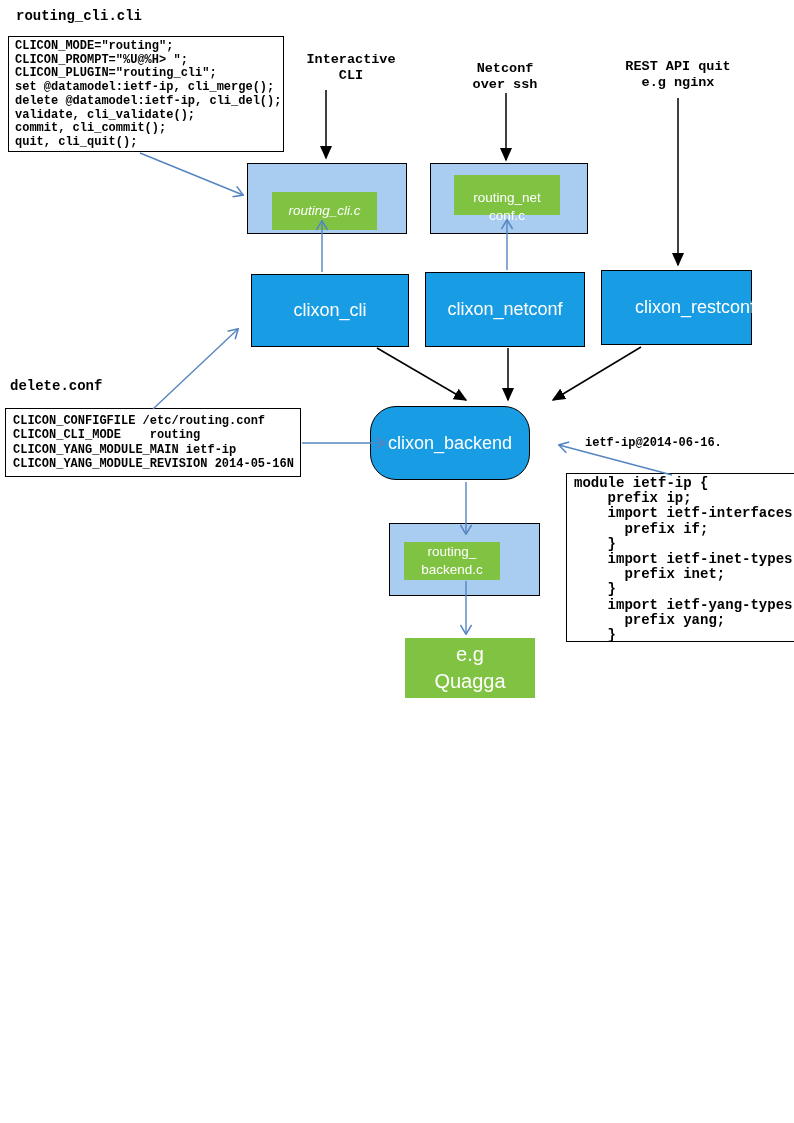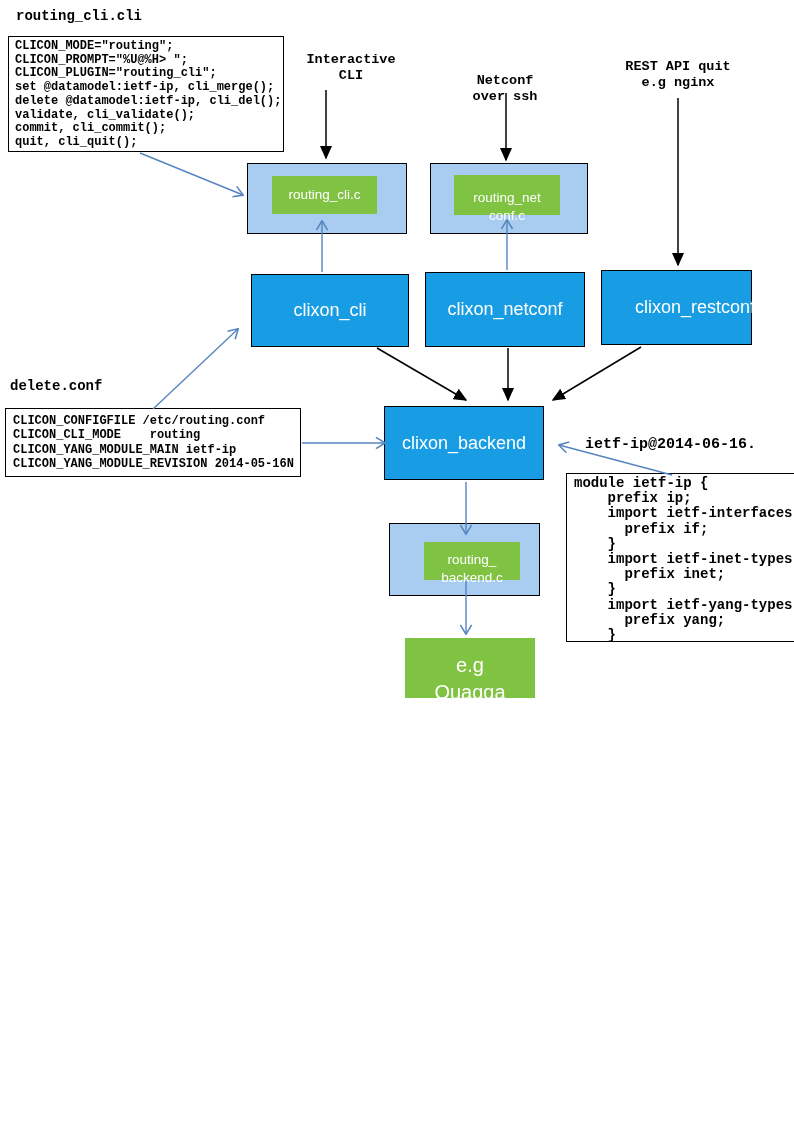--- a/index.html
+++ b/index.html
@@ -11,21 +11,21 @@
             font-size:12px;line-height:13.7px;padding:3px 2px 3px 6px;box-sizing:border-box;}
   .flow-label{position:absolute;text-align:center;white-space:pre-line;
               font-size:13.5px;line-height:16px;width:130px;}
   .container-box{position:absolute;background:#a9cdf1;border:1.3px solid #000;box-sizing:border-box;}
   .plugin-box{position:absolute;background:#80c342;color:#fff;text-align:center;
               font-size:13.5px;white-space:pre-line;}
   .node-box{position:absolute;background:#189de4;border:1.3px solid #000;box-sizing:border-box;
             color:#fff;font-size:18px;display:flex;align-items:center;justify-content:center;
             white-space:pre-line;text-align:center;}
   .quagga-box{position:absolute;background:#80c342;color:#fff;text-align:center;
-              font-size:20px;line-height:27px;white-space:pre-line;padding-top:14px;box-sizing:border-box;}
+              font-size:20px;line-height:27px;white-space:pre-line;padding-top:3px;box-sizing:border-box;}
   #arrows{position:absolute;left:0;top:0;z-index:10;pointer-events:none;}
   .arrow-black{stroke:#000;stroke-width:1.5;fill:none;}
   .arrow-blue{stroke:#5585c0;stroke-width:1.4;fill:none;}
 </style>
 </head>
 <body>
 
 <div id="page">
 
   <div class="mono file-title" style="left:16px;top:8px;">routing_cli.cli</div>
@@ -37,54 +37,54 @@
 validate, cli_validate();
 commit, cli_commit();
 quit, cli_quit();</div>
 
   <div class="mono file-title" style="left:10px;top:378px;">delete.conf</div>
   <div class="mono code-box" style="left:5px;top:408px;width:296px;height:69px;line-height:14.3px;padding:5px 2px 5px 7px;">CLICON_CONFIGFILE /etc/routing.conf
 CLICON_CLI_MODE    routing
 CLICON_YANG_MODULE_MAIN ietf-ip
 CLICON_YANG_MODULE_REVISION 2014-05-16N</div>
 
-  <div class="mono file-title" style="left:585px;top:436px;font-size:15px;">ietf-ip@2014-06-16.</div>
+  <div class="mono file-title" style="left:585px;top:436px;font-size:12px;">ietf-ip@2014-06-16.</div>
   <div class="mono code-box" style="left:566px;top:473px;width:242px;height:169px;font-size:14px;line-height:15.2px;padding:2px 0 0 7px;">module ietf-ip {
     prefix ip;
     import ietf-interfaces {
       prefix if;
     }
     import ietf-inet-types {
       prefix inet;
     }
     import ietf-yang-types {
       prefix yang;
     }</div>
 
   <div class="mono flow-label" style="left:286px;top:52px;">Interactive
 CLI</div>
-  <div class="mono flow-label" style="left:440px;top:61px;margin-top:12px;">Netconf
+  <div class="mono flow-label" style="left:440px;top:61px;">Netconf
 over ssh</div>
   <div class="mono flow-label" style="left:613px;top:59px;">REST API quit
 e.g nginx</div>
 
   <div class="container-box" style="left:247px;top:163px;width:160px;height:71px;"></div>
-  <div class="plugin-box" style="left:272px;top:176px;width:105px;height:38px;line-height:38px;">routing_cli.c</div>
+  <div class="plugin-box" style="left:272px;top:192px;width:105px;height:38px;line-height:38px;font-style:italic;">routing_cli.c</div>
 
   <div class="container-box" style="left:430px;top:163px;width:158px;height:71px;"></div>
   <div class="plugin-box" style="left:454px;top:175px;width:106px;height:40px;line-height:18px;padding-top:14px;box-sizing:border-box;">routing_net
 conf.c</div>
 
   <div class="node-box" style="left:425px;top:272px;width:160px;height:75px;">clixon_netconf</div>
   <div class="node-box" style="left:251px;top:274px;width:158px;height:73px;">clixon_cli</div>
   <div class="node-box" style="left:601px;top:270px;width:151px;height:75px;padding-left:37px;">clixon_restconf</div>
-  <div class="node-box" style="left:384px;top:406px;width:160px;height:74px;">clixon_backend</div>
+  <div class="node-box" style="left:370px;top:406px;width:160px;height:74px;border-radius:26px;">clixon_backend</div>
 
   <div class="container-box" style="left:389px;top:523px;width:151px;height:73px;"></div>
-  <div class="plugin-box" style="left:424px;top:542px;width:96px;height:38px;line-height:18px;padding-top:9px;box-sizing:border-box;">routing_
+  <div class="plugin-box" style="left:404px;top:542px;width:96px;height:38px;line-height:18px;padding-top:1px;box-sizing:border-box;">routing_
 backend.c</div>
 
   <div class="quagga-box" style="left:405px;top:638px;width:130px;height:60px;">e.g
 Quagga</div>
 
   <svg id="arrows" width="794" height="1123" viewBox="0 0 794 1123">
     <defs>
       <marker id="mBlack" markerWidth="9" markerHeight="8" refX="8" refY="4" orient="auto" markerUnits="strokeWidth">
         <path d="M0,0 L9,4 L0,8 z" fill="#000"></path>
       </marker>

